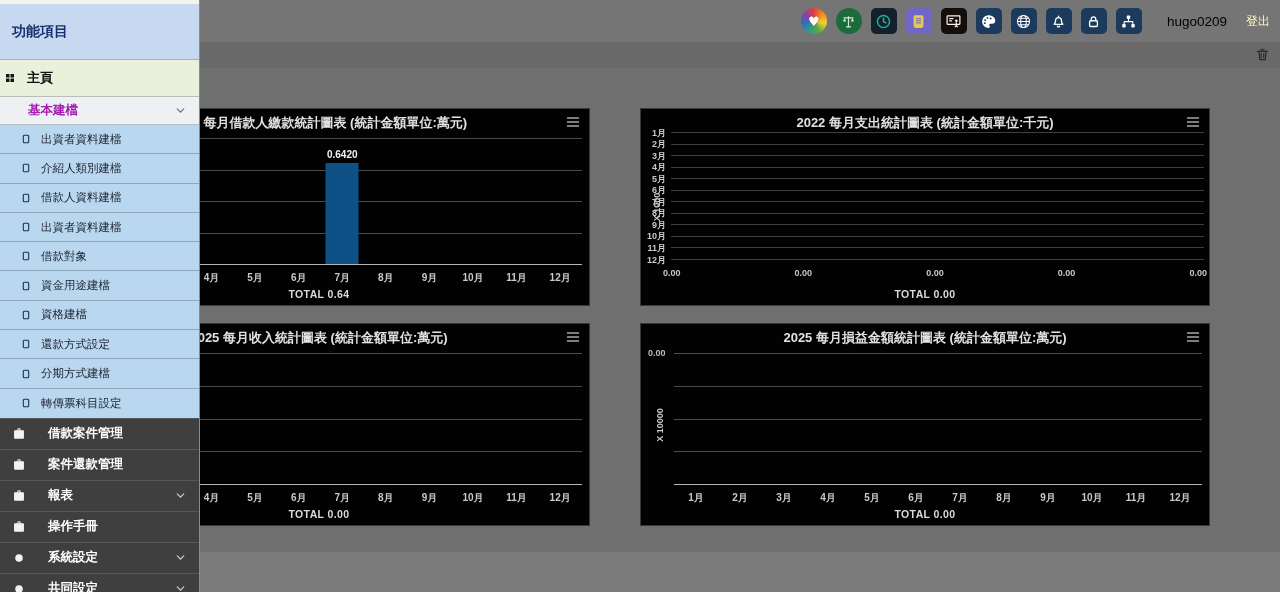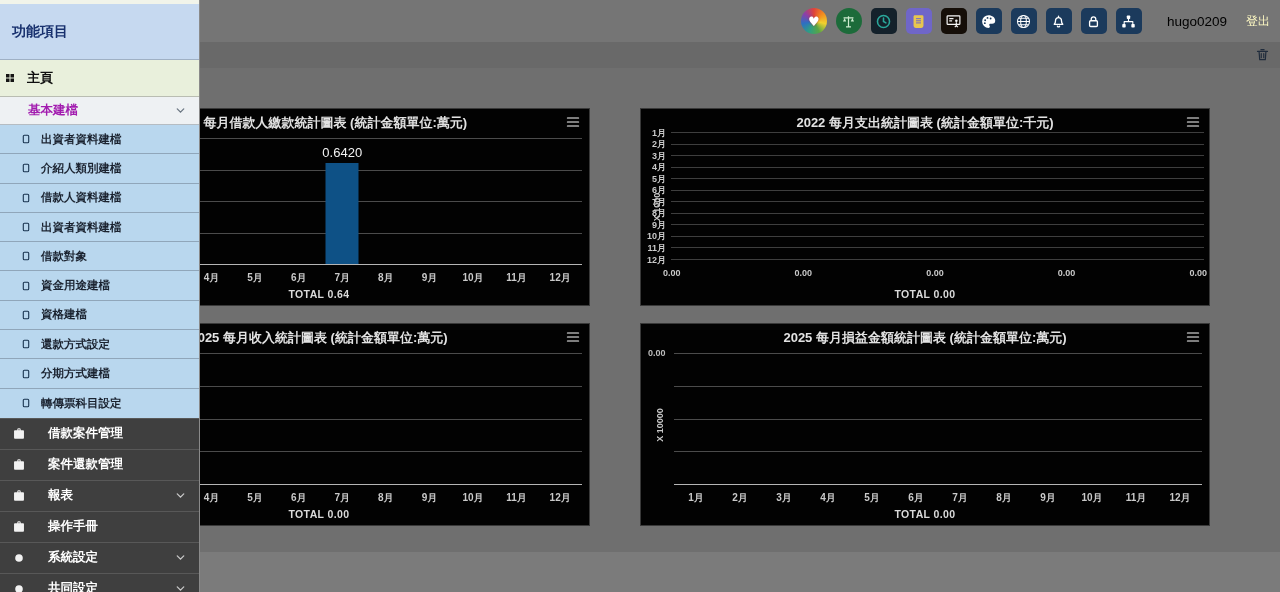--- a/index.html
+++ b/index.html
@@ -41,21 +41,21 @@
     font-size:10.5px;font-weight:bold;letter-spacing:.4px}
 
   .plot{position:absolute;left:10px;right:7px;top:29px;bottom:41px}
   .plot.inset{left:33px}
   .grid{position:absolute;left:0;right:0;height:1px;background:#4b4b4b}
   .grid.bright{background:#b5b5b5}
   .bars{position:absolute;left:0;right:0;top:0;bottom:0;display:flex}
   .slot{flex:1 1 0;position:relative}
   .bar{position:absolute;left:50%;transform:translateX(-50%);bottom:0;width:33px}
   .blabel{position:absolute;left:50%;transform:translateX(-50%);color:#f2f2f2;
-    font-size:13px;font-weight:normal;white-space:nowrap}
+    font-size:10px;font-weight:bold;white-space:nowrap}
   .months{position:absolute;left:10px;right:7px;bottom:20px;display:flex}
   .months.inset{left:33px}
   .months span{flex:1 1 0;text-align:center;color:#c9c9c9;font-size:10px;font-weight:bold}
   .ytick{position:absolute;left:7px;top:24px;color:#bdbdbd;font-size:9px;font-weight:bold}
   .vcap{position:absolute;left:2px;top:50%;transform:translateY(-50%) rotate(-90deg);
     color:#c9c9c9;font-size:9px;font-weight:bold;white-space:nowrap}
   .hrows{position:absolute;left:30px;right:5px;top:23px;bottom:46px}
   .hline{position:absolute;left:0;right:0;height:1px;background:#3e3e3e}
   .hline span{position:absolute;left:-5px;top:50%;transform:translate(-100%,-50%);
     color:#c9c9c9;font-size:9px;font-weight:bold;white-space:nowrap}
@@ -73,21 +73,21 @@
     cursor:pointer;flex:0 0 auto}
   .sb-home .ic{width:12px;height:12px;color:#141414}
   .sb-group{height:28px;background:#eef1f3;color:#a21caf;font-weight:bold;font-size:12.5px;
     display:flex;align-items:center;padding:0 12px 0 28px;border-bottom:1px solid #b5bcc2;
     cursor:pointer;flex:0 0 auto}
   .chev{margin-left:auto;width:13px;height:13px;color:#6b7682}
   .chev svg,.sb-home .ic svg{width:100%;height:100%;display:block}
   ul{list-style:none;margin:0;padding:0}
   #sb-blue li{height:29.3px;background:#b9d7ee;display:flex;align-items:center;gap:10px;
     padding:0 8px 0 21px;border-bottom:1px solid #90a6ba;color:#1b2330;font-size:11.5px;
-    font-weight:bold;cursor:pointer}
+    font-weight:normal;cursor:pointer}
   #sb-blue li:last-child{border-bottom:none}
   #sb-blue .sq{width:10px;height:12px;color:#17324e;flex:0 0 auto}
   #sb-blue .sq svg{width:100%;height:100%;display:block}
   #sb-dark li{height:31px;background:#3f3f3f;display:flex;align-items:center;gap:22px;
     padding:0 12px;border-top:1px solid #585858;color:#fff;font-size:12.5px;font-weight:bold;cursor:pointer}
   #sb-dark .dic{width:14px;height:14px;color:#f2f2f2;flex:0 0 auto}
   #sb-dark .dic svg{width:100%;height:100%;display:block}
   #sb-dark .chev{color:#c9c9c9}
 </style>
 </head>

